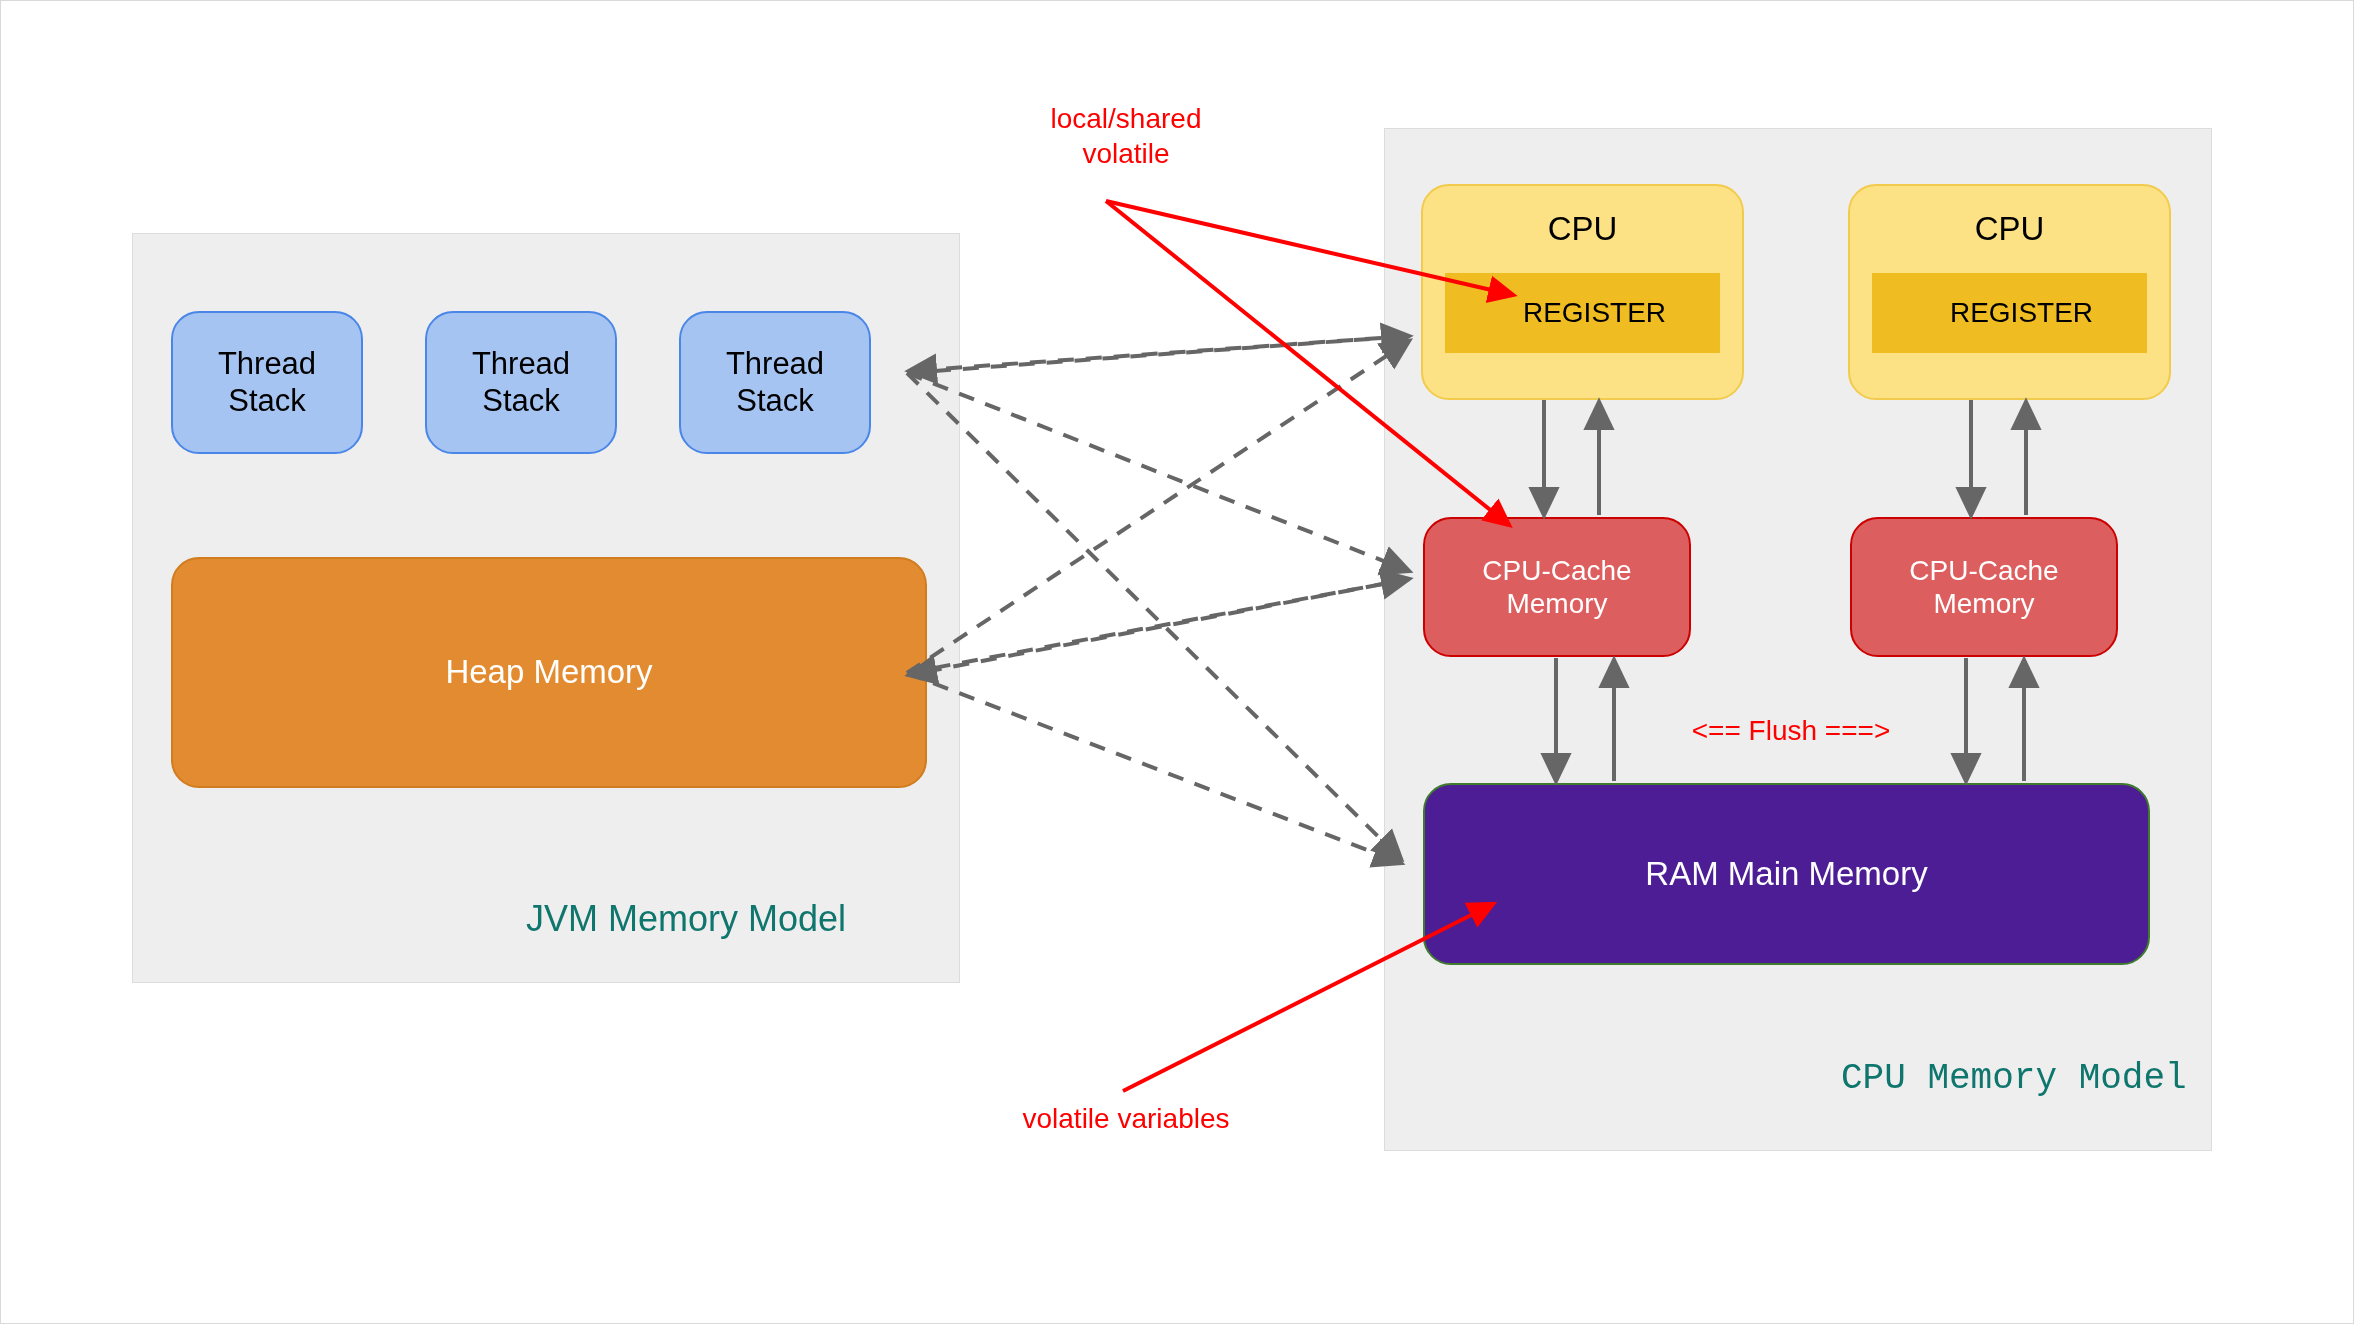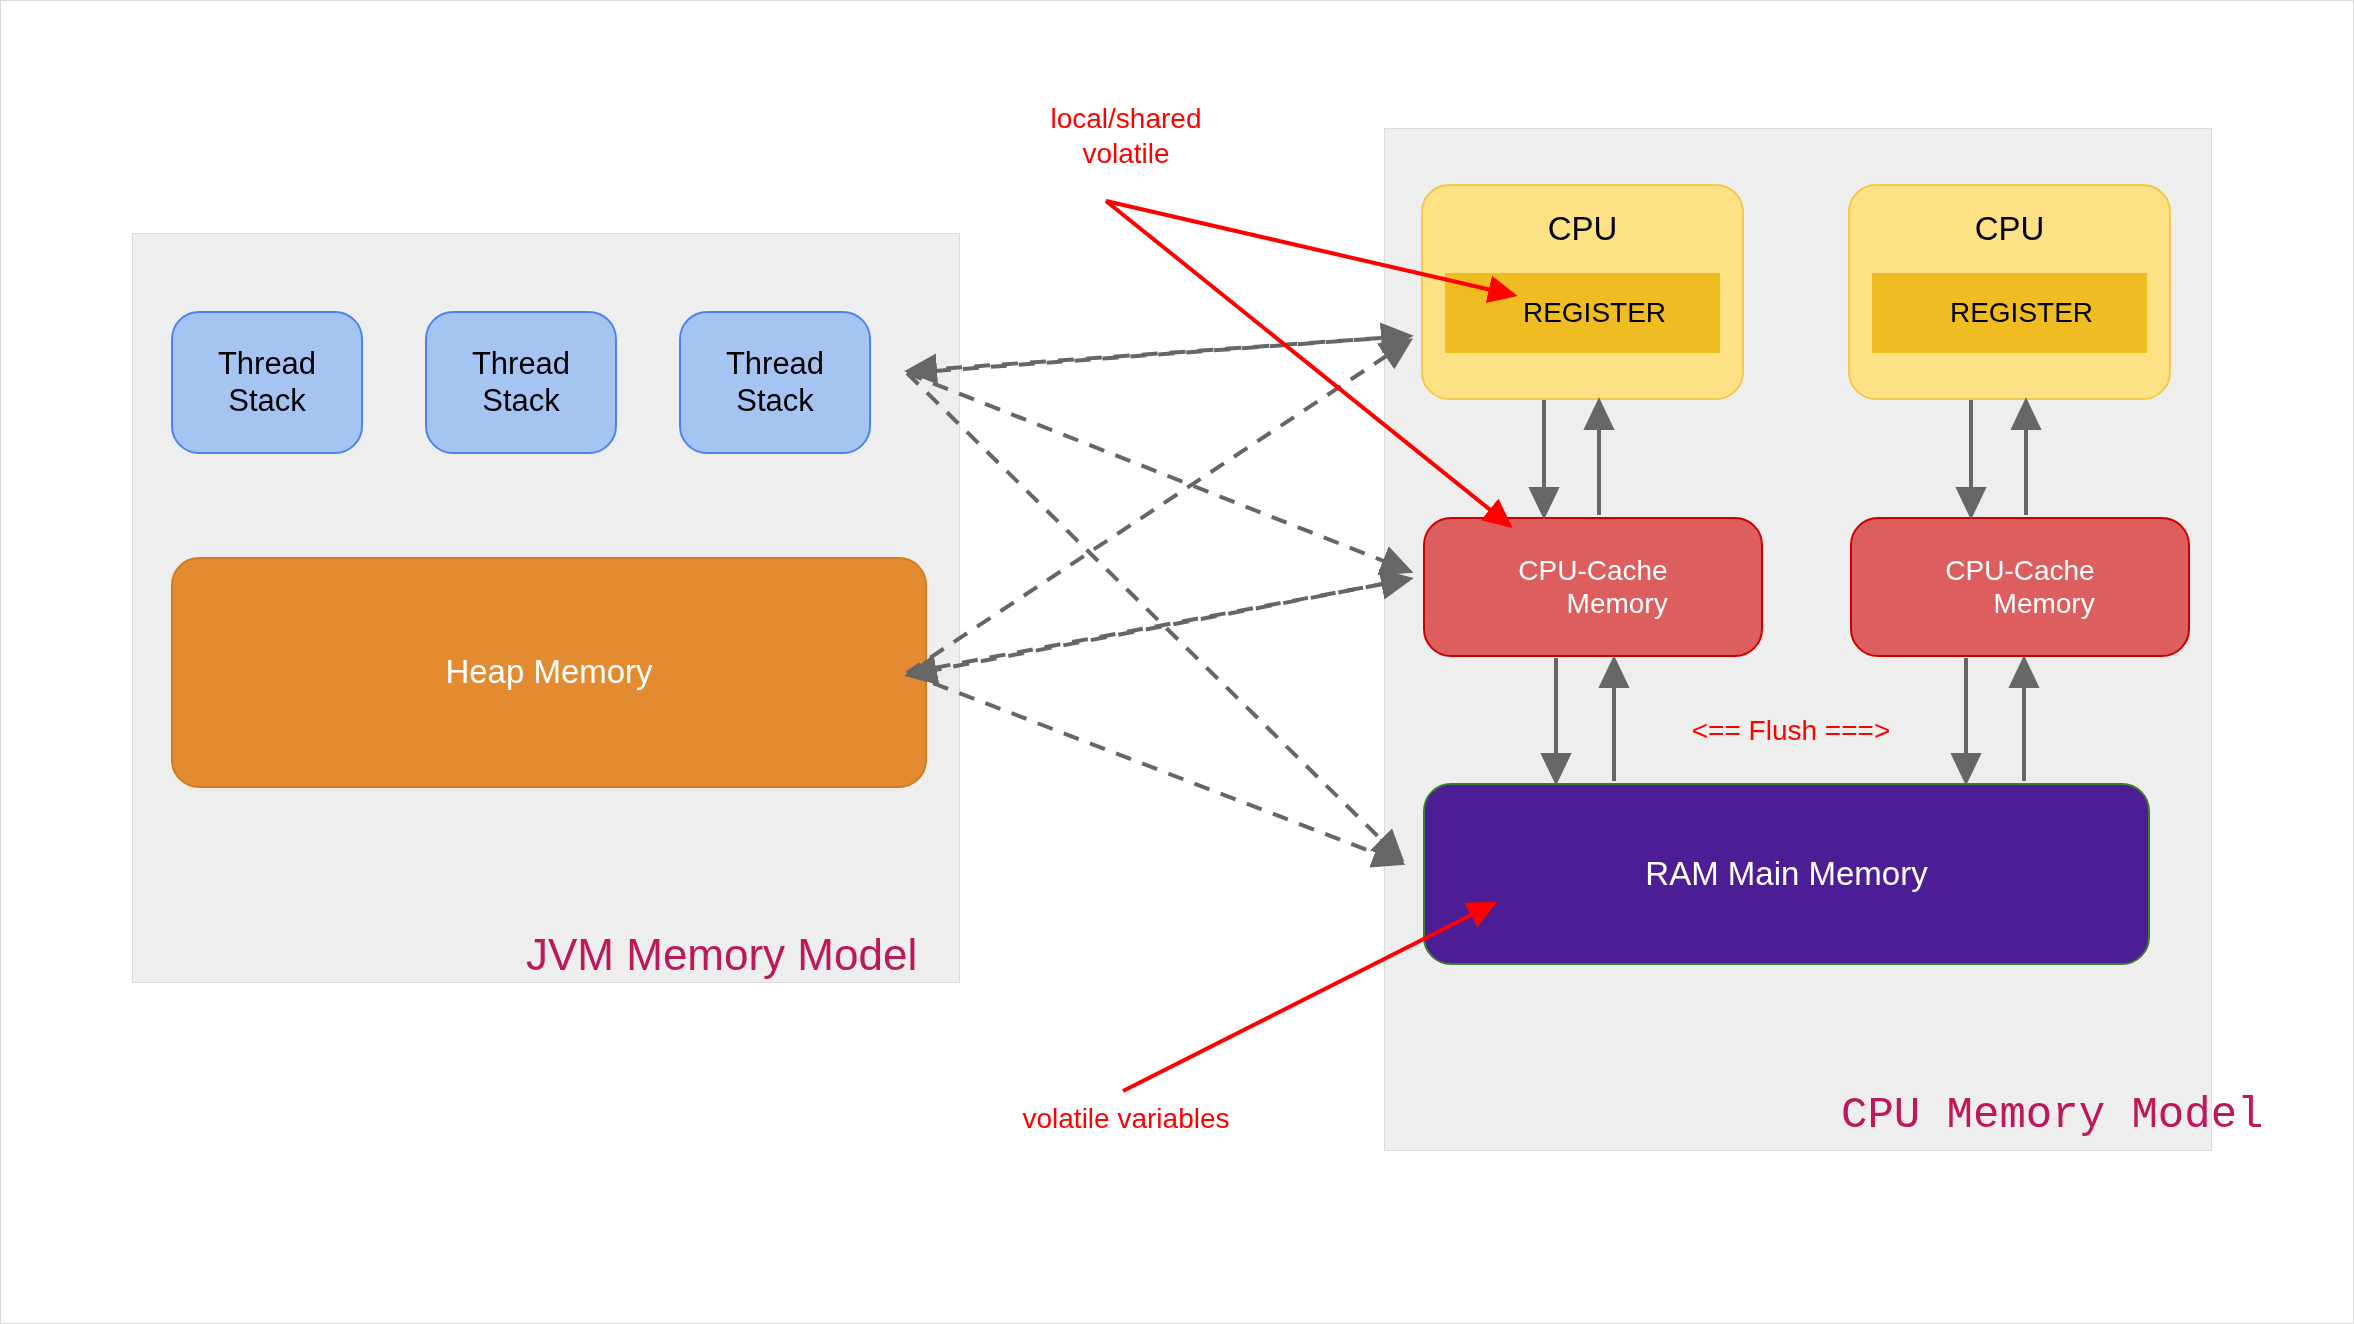--- a/index.html
+++ b/index.html
@@ -28,25 +28,24 @@
     position: absolute;
     background: #eeeeee;
     border: 1px solid #dcdcdc;
     box-sizing: border-box;
   }
   #jvm-model   { left: 131px; top: 232px;  width: 828px;  height: 750px; }
   #cpu-model   { left: 1383px; top: 127px; width: 828px;  height: 1023px; }
 
   .model-caption {
     position: absolute;
-    color: #be185d;
-    font-size: 44px;
+    color: #0f766e;
+    font-size: 36px;
     line-height: 1;
     white-space: nowrap;
-    margin-top: 32px;
   }
   #jvm-caption { left: 525px; top: 900px; }
   #cpu-caption { left: 1840px; top: 1060px; font-family: Liberation Mono, monospace; }
 
   
   .node {
     position: absolute;
     box-sizing: border-box;
     display: flex;
     align-items: center;
@@ -115,23 +114,22 @@
     font-size: 28px;
     padding-left: 24px;
   }
 
   .cache-box {
     background: #dd5e5e;
     border: 2px solid #cc0000;
     color: #ffffff;
     font-size: 28px;
     top: 516px;
-    width: 340px;
+    width: 268px;
     height: 140px;
-    text-align: right;
   }
   #cache-box-1 { left: 1422px; }
   #cache-box-2 { left: 1849px; }
 
   #ram-box {
     left: 1422px;
     top: 782px;
     width: 727px;
     height: 182px;
     background: #4c1d95;

